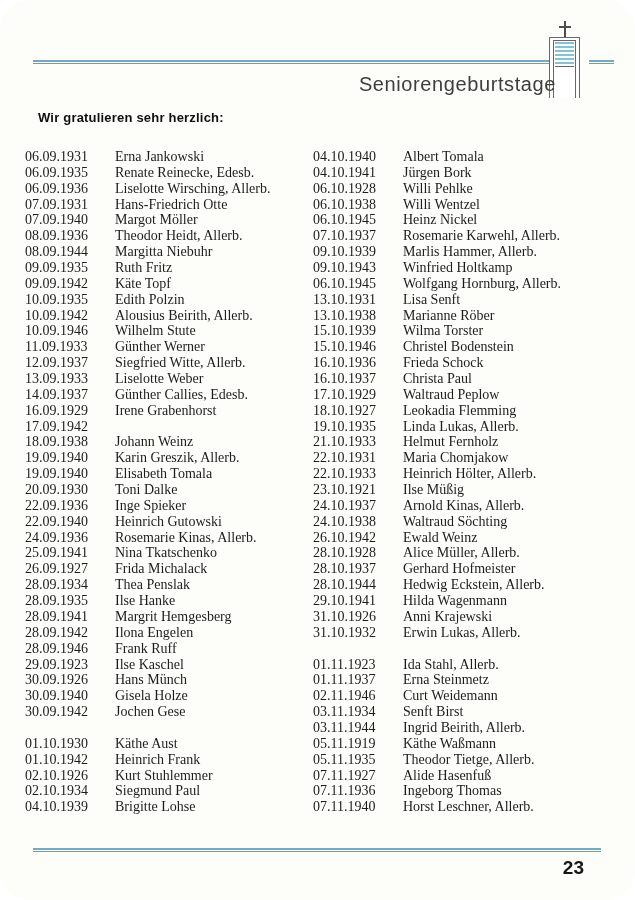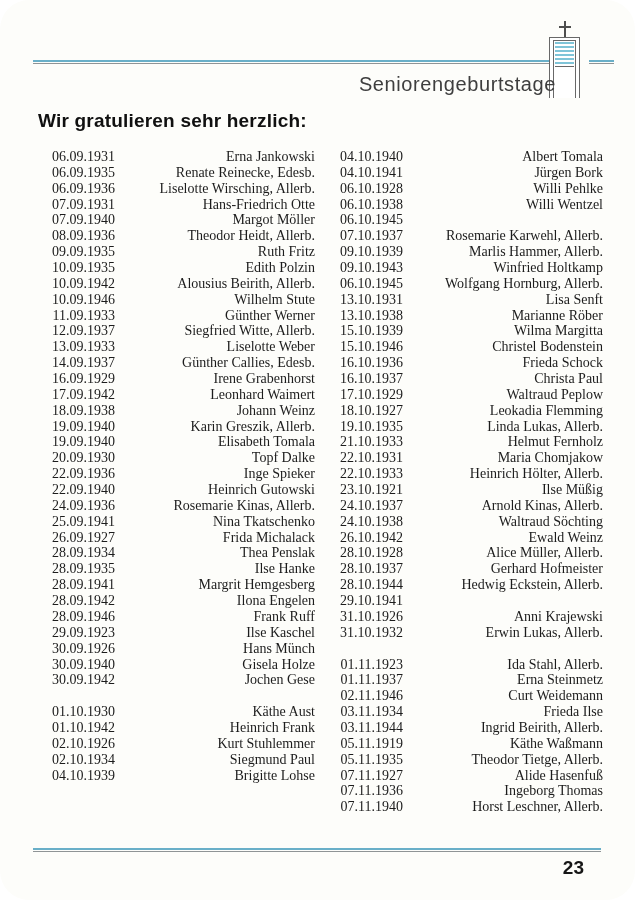--- a/index.html
+++ b/index.html
@@ -55,32 +55,31 @@
     letter-spacing: 0.6px;
     color: #3e3e3e;
     white-space: nowrap;
   }
   .greeting {
     position: absolute;
     left: 38px;
     top: 110px;
     font-family: "Liberation Sans", sans-serif;
     font-weight: bold;
-    font-size: 19px;
+    font-size: 13px;
     color: #101010;
     letter-spacing: 0.2px;
     white-space: nowrap;
   }
 
   
   .col {
     position: absolute;
     top: 149px;
     width: 290px;
-    text-align: right;
   }
   .col-1 { left: 25px; }
   .col-2 { left: 313px; }
   .row {
     display: flex;
     height: 15.86px;
     line-height: 15.86px;
     font-size: 14px;
     white-space: nowrap;
   }
@@ -145,24 +144,32 @@
       </div>
       <div class="row">
         <span class="date">07.09.1940</span>
         <span class="name">Margot Möller</span>
       </div>
       <div class="row">
         <span class="date">08.09.1936</span>
         <span class="name">Theodor Heidt, Allerb.</span>
       </div>
       <div class="row">
+        <span class="date">08.09.1944</span>
+        <span class="name">Margitta Niebuhr</span>
+      </div>
+      <div class="row">
         <span class="date">09.09.1935</span>
         <span class="name">Ruth Fritz</span>
       </div>
       <div class="row">
+        <span class="date">09.09.1942</span>
+        <span class="name">Käte Topf</span>
+      </div>
+      <div class="row">
         <span class="date">10.09.1935</span>
         <span class="name">Edith Polzin</span>
       </div>
       <div class="row">
         <span class="date">10.09.1942</span>
         <span class="name">Alousius Beirith, Allerb.</span>
       </div>
       <div class="row">
         <span class="date">10.09.1946</span>
         <span class="name">Wilhelm Stute</span>
@@ -182,37 +189,36 @@
       <div class="row">
         <span class="date">14.09.1937</span>
         <span class="name">Günther Callies, Edesb.</span>
       </div>
       <div class="row">
         <span class="date">16.09.1929</span>
         <span class="name">Irene Grabenhorst</span>
       </div>
       <div class="row">
         <span class="date">17.09.1942</span>
-        <span class="name">Leonhard Waimert</span>
       </div>
       <div class="row">
         <span class="date">18.09.1938</span>
         <span class="name">Johann Weinz</span>
       </div>
       <div class="row">
         <span class="date">19.09.1940</span>
         <span class="name">Karin Greszik, Allerb.</span>
       </div>
       <div class="row">
         <span class="date">19.09.1940</span>
         <span class="name">Elisabeth Tomala</span>
       </div>
       <div class="row">
         <span class="date">20.09.1930</span>
-        <span class="name">Topf Dalke</span>
+        <span class="name">Toni Dalke</span>
       </div>
       <div class="row">
         <span class="date">22.09.1936</span>
         <span class="name">Inge Spieker</span>
       </div>
       <div class="row">
         <span class="date">22.09.1940</span>
         <span class="name">Heinrich Gutowski</span>
       </div>
       <div class="row">
@@ -297,20 +303,21 @@
       <div class="row">
         <span class="date">06.10.1928</span>
         <span class="name">Willi Pehlke</span>
       </div>
       <div class="row">
         <span class="date">06.10.1938</span>
         <span class="name">Willi Wentzel</span>
       </div>
       <div class="row">
         <span class="date">06.10.1945</span>
+        <span class="name">Heinz Nickel</span>
       </div>
       <div class="row">
         <span class="date">07.10.1937</span>
         <span class="name">Rosemarie Karwehl, Allerb.</span>
       </div>
       <div class="row">
         <span class="date">09.10.1939</span>
         <span class="name">Marlis Hammer, Allerb.</span>
       </div>
       <div class="row">
@@ -324,21 +331,21 @@
       <div class="row">
         <span class="date">13.10.1931</span>
         <span class="name">Lisa Senft</span>
       </div>
       <div class="row">
         <span class="date">13.10.1938</span>
         <span class="name">Marianne Röber</span>
       </div>
       <div class="row">
         <span class="date">15.10.1939</span>
-        <span class="name">Wilma Margitta</span>
+        <span class="name">Wilma Torster</span>
       </div>
       <div class="row">
         <span class="date">15.10.1946</span>
         <span class="name">Christel Bodenstein</span>
       </div>
       <div class="row">
         <span class="date">16.10.1936</span>
         <span class="name">Frieda Schock</span>
       </div>
       <div class="row">
@@ -392,20 +399,21 @@
       <div class="row">
         <span class="date">28.10.1937</span>
         <span class="name">Gerhard Hofmeister</span>
       </div>
       <div class="row">
         <span class="date">28.10.1944</span>
         <span class="name">Hedwig Eckstein, Allerb.</span>
       </div>
       <div class="row">
         <span class="date">29.10.1941</span>
+        <span class="name">Hilda Wagenmann</span>
       </div>
       <div class="row">
         <span class="date">31.10.1926</span>
         <span class="name">Anni Krajewski</span>
       </div>
       <div class="row">
         <span class="date">31.10.1932</span>
         <span class="name">Erwin Lukas, Allerb.</span>
       </div>
       <div class="row spacer"></div>
@@ -416,21 +424,21 @@
       <div class="row">
         <span class="date">01.11.1937</span>
         <span class="name">Erna Steinmetz</span>
       </div>
       <div class="row">
         <span class="date">02.11.1946</span>
         <span class="name">Curt Weidemann</span>
       </div>
       <div class="row">
         <span class="date">03.11.1934</span>
-        <span class="name">Frieda Ilse</span>
+        <span class="name">Senft Birst</span>
       </div>
       <div class="row">
         <span class="date">03.11.1944</span>
         <span class="name">Ingrid Beirith, Allerb.</span>
       </div>
       <div class="row">
         <span class="date">05.11.1919</span>
         <span class="name">Käthe Waßmann</span>
       </div>
       <div class="row">

